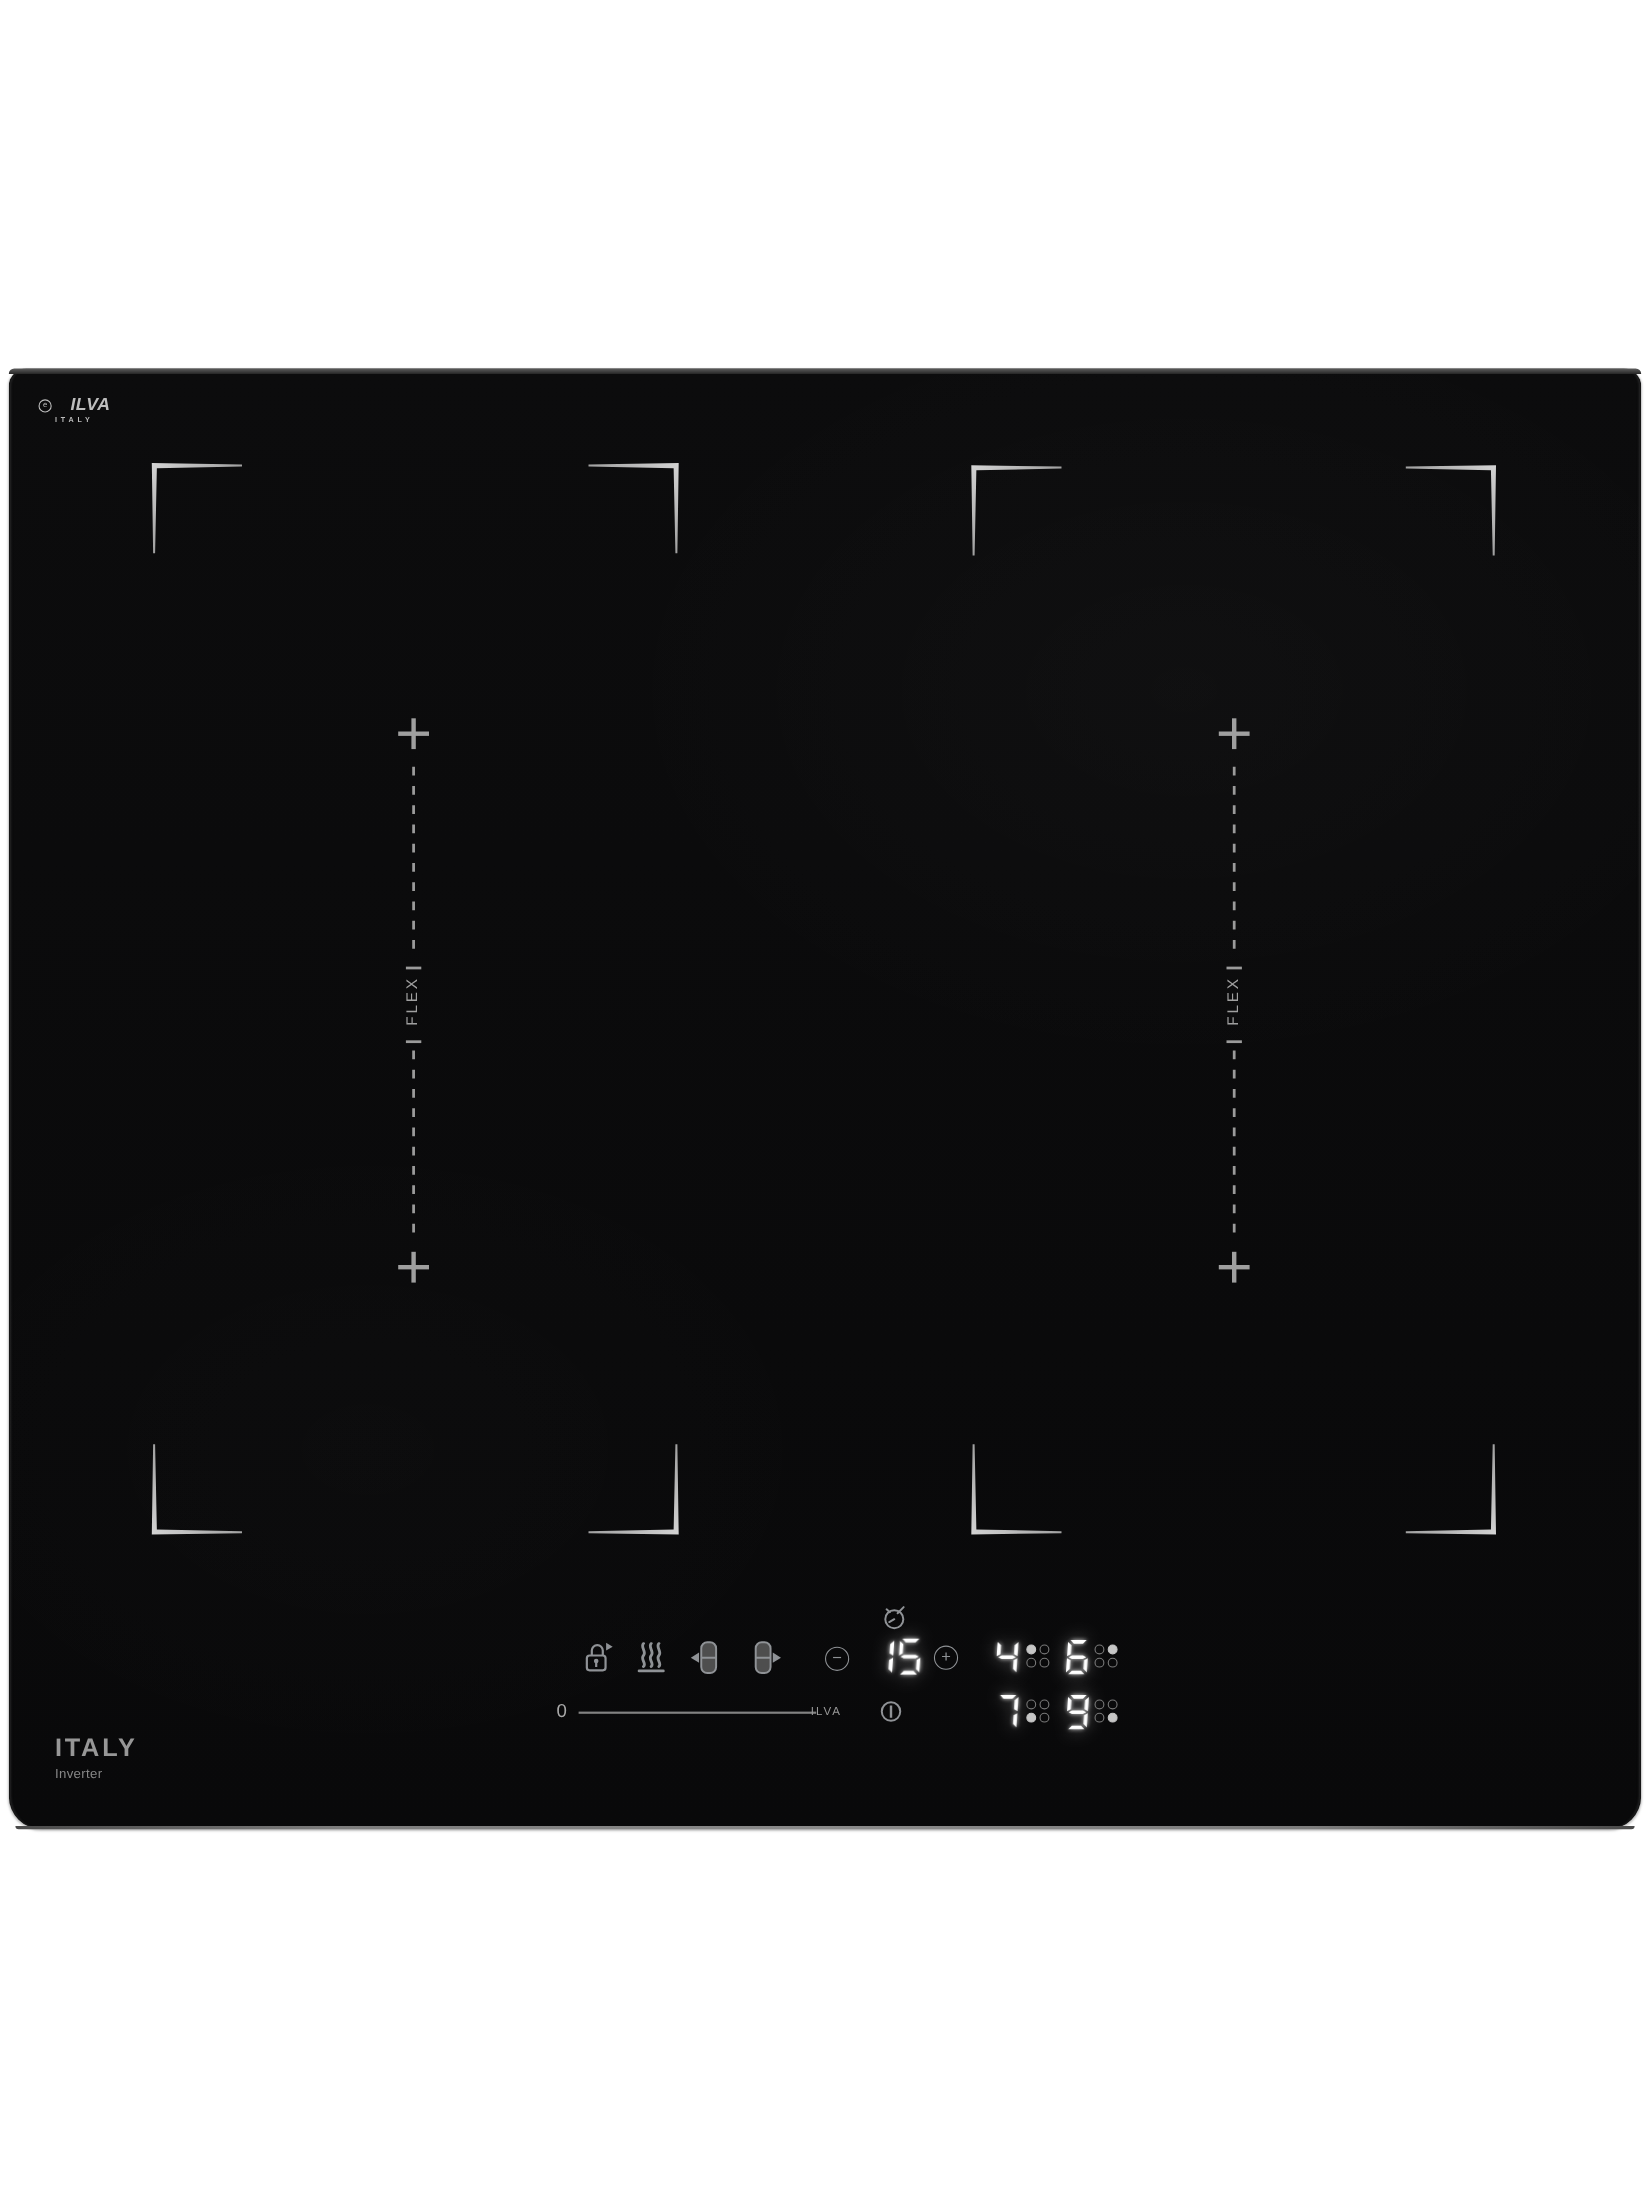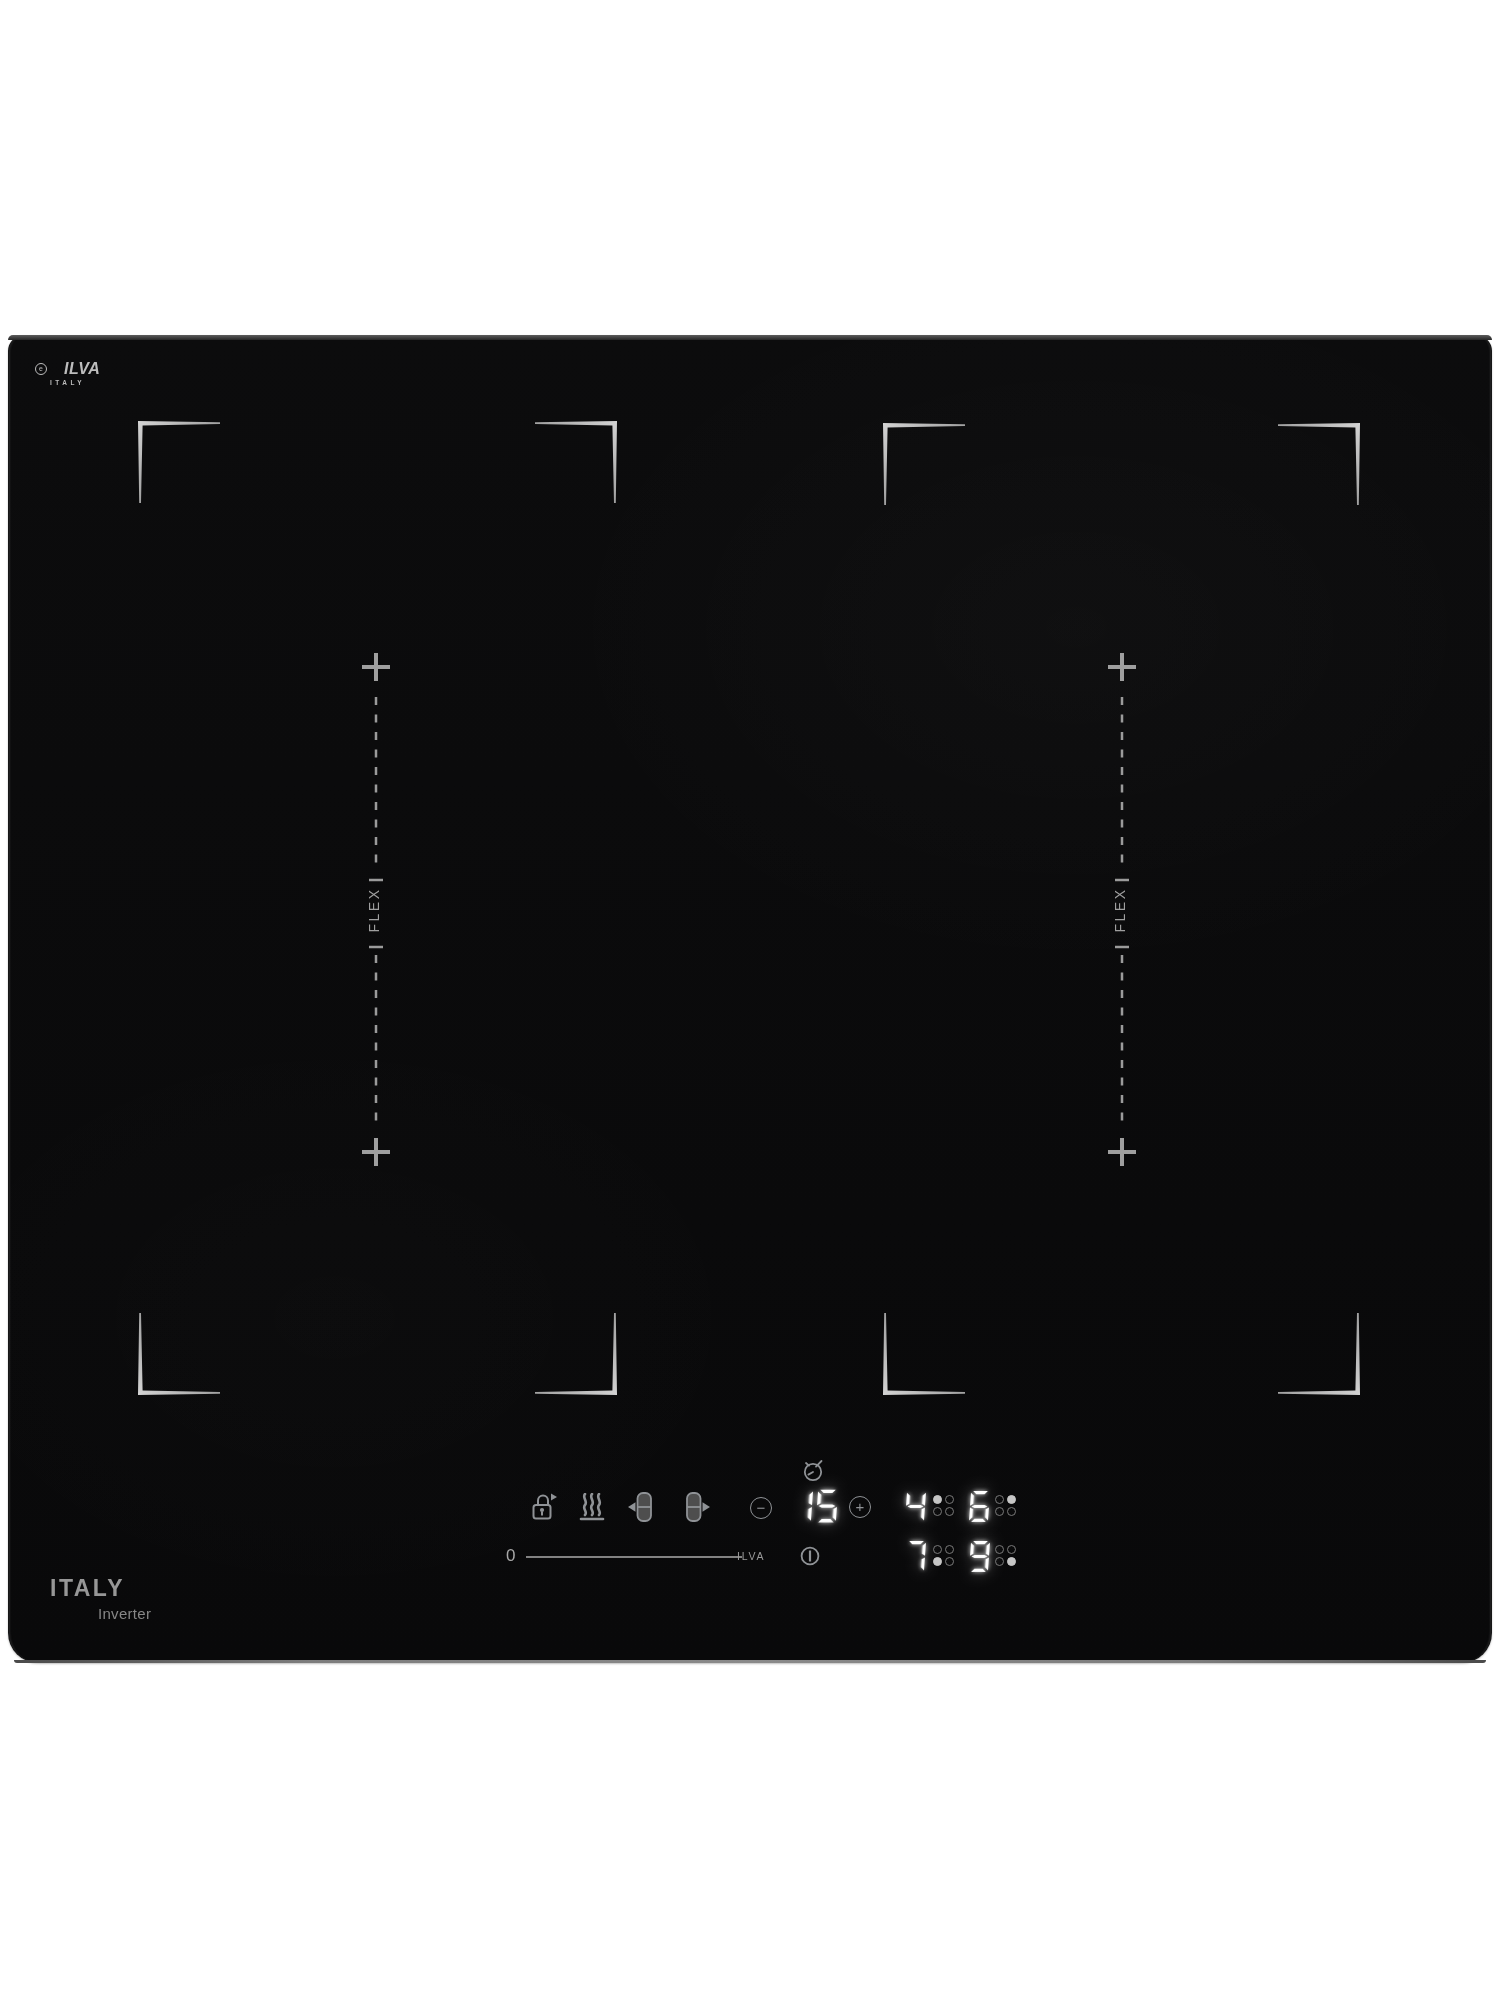--- a/index.html
+++ b/index.html
@@ -25,21 +25,21 @@
   
   .brand-top{left:27px;top:25px;color:#bdbdbd;}
   .brand-top .row{display:flex;align-items:flex-start;gap:17px;}
   .mark{width:10px;height:10px;border:1px solid #bdbdbd;border-radius:50%;
         font-size:7px;line-height:9px;text-align:center;margin-top:3px;}
   .ilva{font-size:16px;font-weight:800;font-style:italic;letter-spacing:.5px;}
   .italy{font-size:6.5px;letter-spacing:3.5px;margin:1px 0 0 15px;font-weight:700;}
   
   .brand-bottom{left:42px;top:1240px;}
   .hiberg{font-size:23px;font-weight:800;letter-spacing:2.5px;color:#979797;}
-  .inverter{font-size:15px;color:#878787;margin-top:3px;letter-spacing:.3px;margin-left:48px;}
+  .inverter{font-size:12px;color:#878787;margin-top:3px;letter-spacing:.3px;}
   
   .flex-label{color:#9f9f9f;font-size:14px;letter-spacing:2.5px;
     transform:translate(-50%,-50%) rotate(-90deg);white-space:nowrap;}
   
   .icon{color:#8f9296;}
   .icon svg{display:block;}
   .ring{box-sizing:border-box;width:22px;height:22px;border:1.7px solid #8f9296;border-radius:50%;
         color:#8f9296;display:flex;align-items:center;justify-content:center;
         font-size:15px;line-height:1;padding-bottom:1px;}
   

